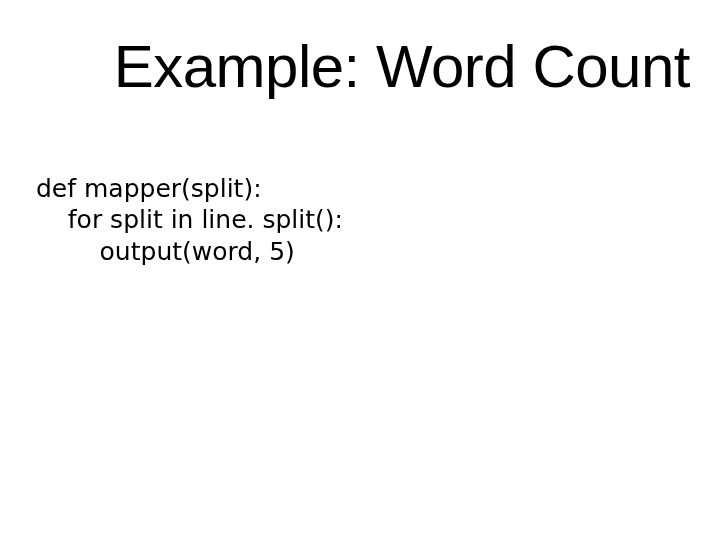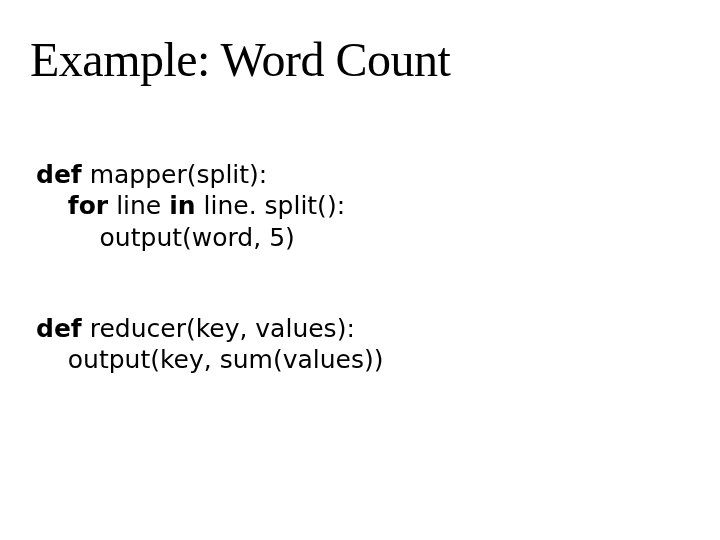--- a/index.html
+++ b/index.html
@@ -9,48 +9,46 @@
     background: #ffffff;
     font-family: Arial, Helvetica, sans-serif;
     position: relative;
   }
   .slide {
     width: 100%;
     height: 100%;
     padding: 20px 30px;
   }
   .title {
-    font-family: Liberation Serif, serif;
+    font-family: Liberation Sans, sans-serif;
     font-stretch: condensed;
     font-weight: 400;
-    font-size: 48px;
+    font-size: 60px;
     color: #000;
-    text-align: left;
+    text-align: right;
     margin-top: 12px;
     margin-bottom: 72px;
     letter-spacing: -0.5px;
   }
   .code-block {
     font-family: "Verdana", "DejaVu Sans", sans-serif;
     font-size: 25px;
     color: #000;
     line-height: 1.25;
     white-space: pre;
     margin-left: 6px;
   }
-  .kw { font-weight: bold; margin-top: 25px; }
+  .kw { font-weight: normal; margin-top: 25px; }
   .gap { height: 60px; }
 </style>
 </head>
 <body>
 
 <div class="slide">
   <h1 class="title">Example: Word Count</h1>
 
   <div class="code-block"><span class="kw">def</span><span> mapper(split):</span>
-<span>    </span><span class="kw">for</span><span> line </span><span class="kw">in</span><span> line. split():</span>
+<span>    </span><span class="kw">for</span><span> split </span><span class="kw">in</span><span> line. split():</span>
 <span>        </span><span>output(word, 5)</span></div>
 
   <div class="gap"></div>
 
-  <div class="code-block"><span class="kw">def</span><span> reducer(key, values):</span>
-<span>    </span><span>output(key, sum(values))</span></div>
 </div>
 
 </body></html>

